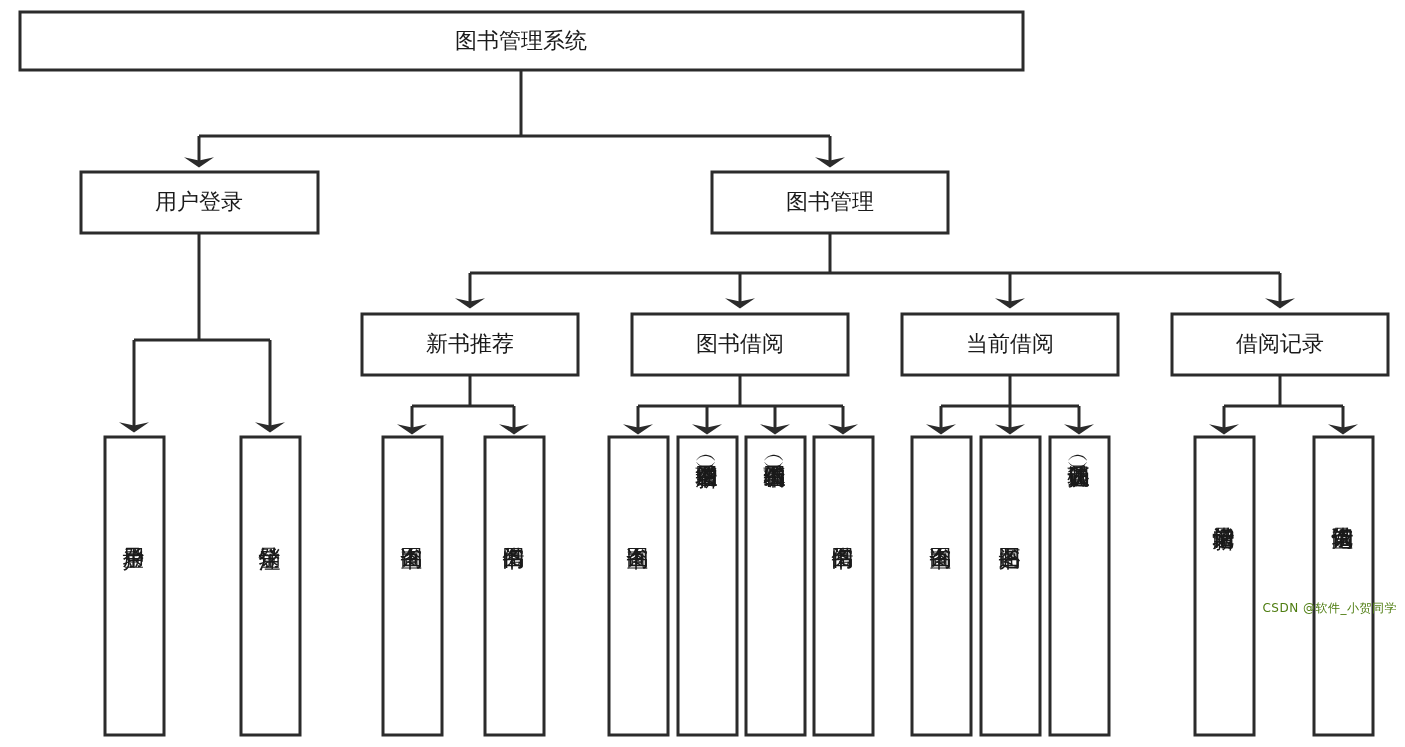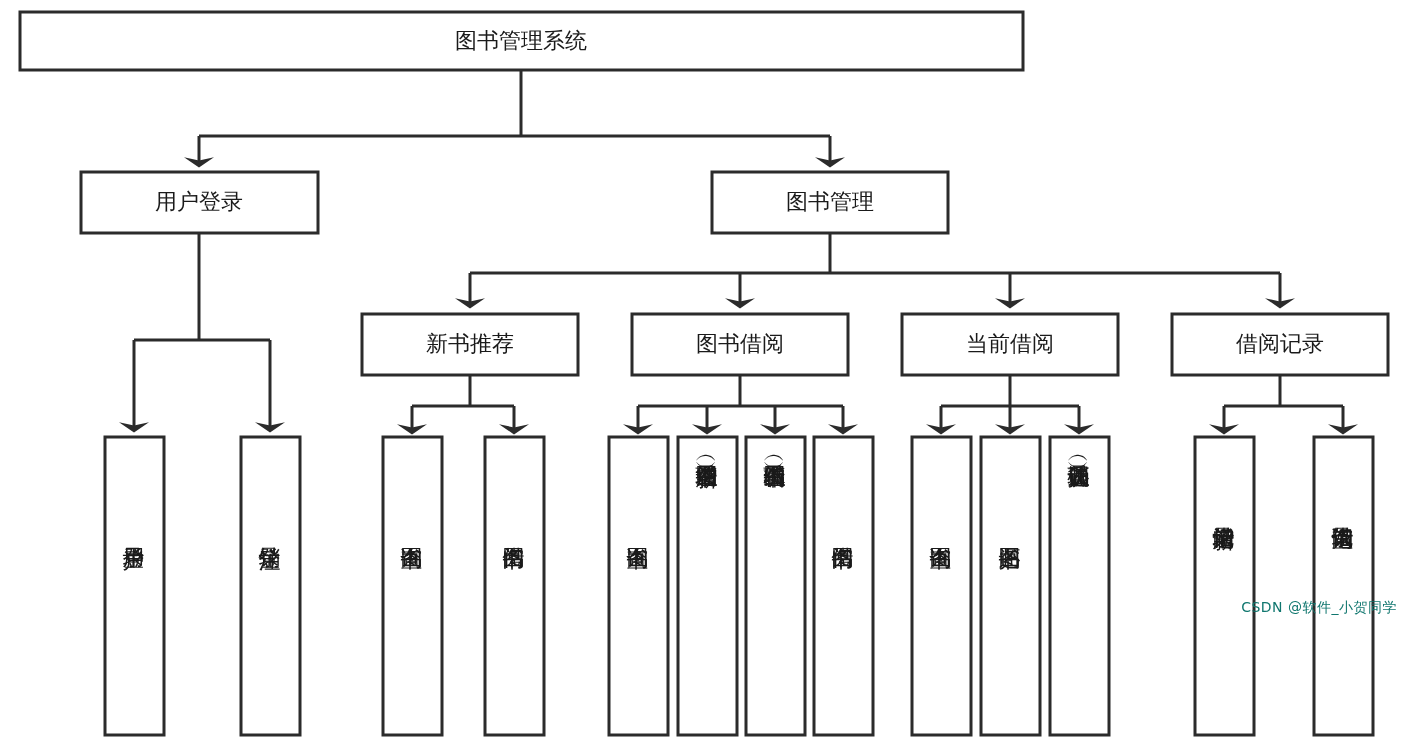--- a/index.html
+++ b/index.html
@@ -49,22 +49,22 @@
     fill: #1a1a1a;
     writing-mode: vertical-rl;
     text-orientation: upright;
     white-space: pre;
   }
   .watermark-text {
     position: absolute;
     right: 8px;
     bottom: 6px;
     font-family: "DejaVu Sans", "Liberation Sans", sans-serif;
-    font-size: 14px;
-    color: #0f766e;
+    font-size: 12px;
+    color: #4d7c0f;
     letter-spacing: 0.5px;
     white-space: nowrap;
     pointer-events: none;
   }
 </style>
 </head>
 <body>
 
 <div id="diagram-root">
 

